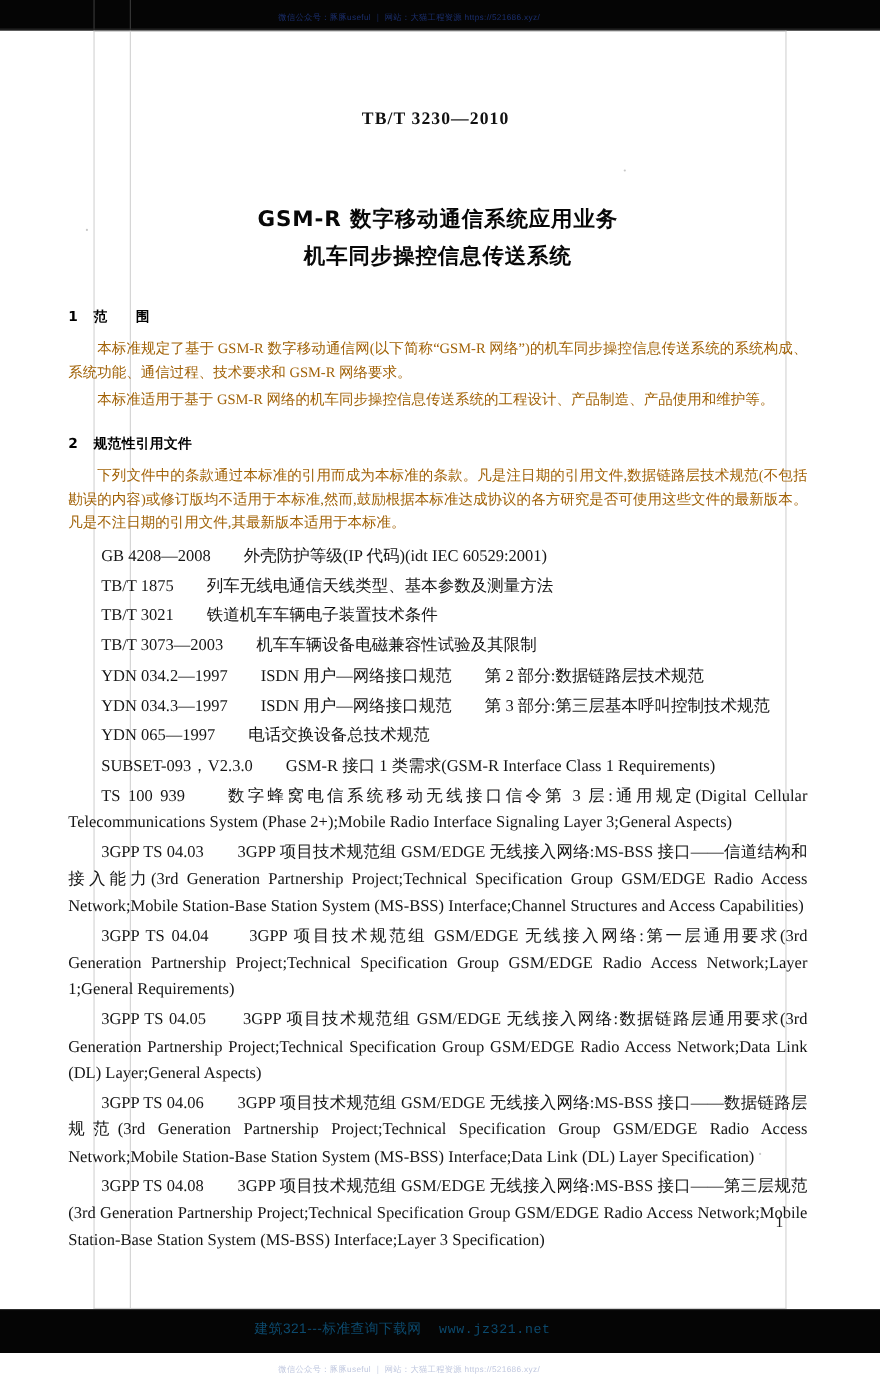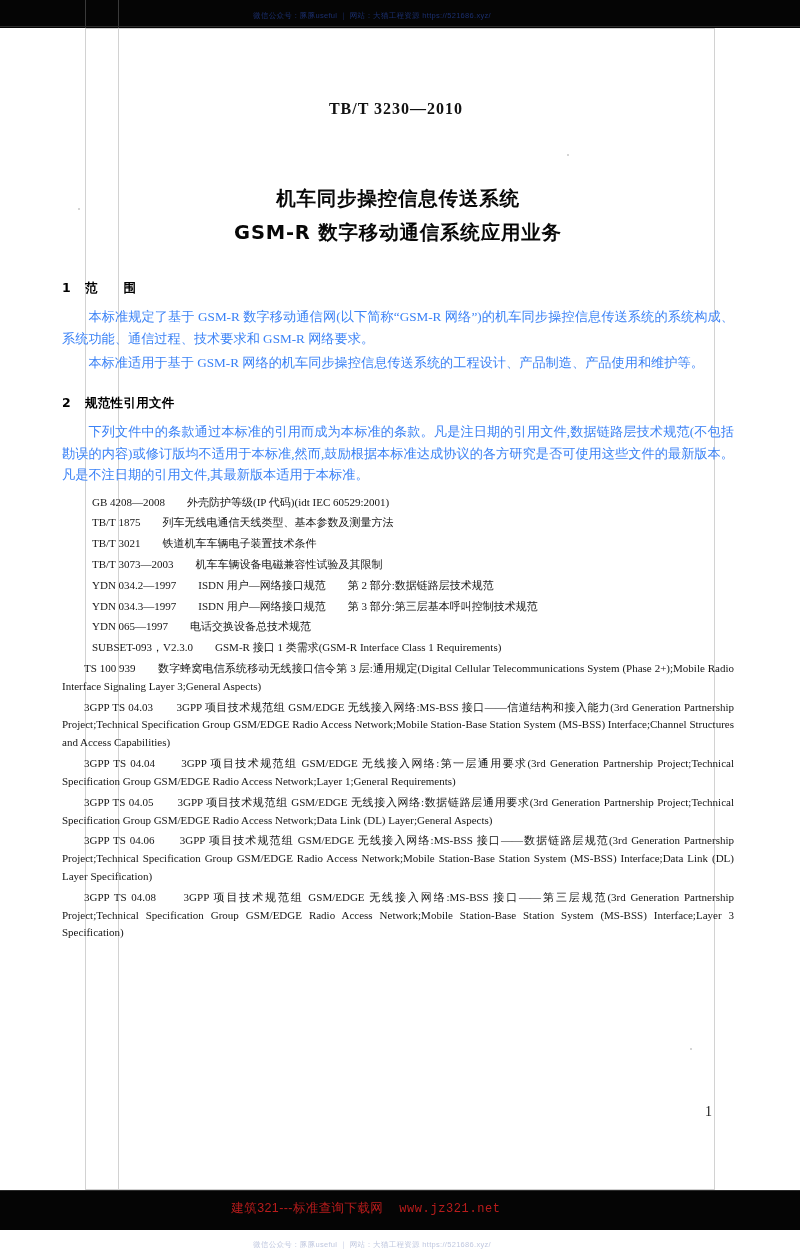--- a/index.html
+++ b/index.html
@@ -60,21 +60,21 @@
     top: 1240px;
     color: #aab4d4;
     opacity: .75;
   }
 
   .band-caption {
     position: absolute;
     left: 0; width: 732px;
     top: 1200px;
     text-align: center;
-    color: #b91c1c;
+    color: #0c4a6e;
     font-family: "Liberation Sans", "DejaVu Sans", sans-serif;
     font-size: 12.5px;
     letter-spacing: .4px;
     white-space: nowrap;
   }
   .band-caption .url {
     font-family: "Liberation Mono", "DejaVu Sans Mono", monospace;
     font-size: 12px;
     margin-left: 16px;
     letter-spacing: .6px;
@@ -143,30 +143,30 @@
   }
   .sec-heading .num { margin-right: 14px; }
 
   p.para {
     margin: 0 0 3px 0;
     font-size: 13.2px;
     line-height: 1.62;
     text-align: justify;
     text-justify: inter-ideograph;
     text-indent: 2em;
-    color: #3b82f6;
+    color: #a16207;
   }
 
   ul.reflist {
     list-style: none;
     margin: 8px 0 0 0;
     padding: 0;
   }
   ul.reflist li {
-    font-size: 11px;
+    font-size: 15px;
     line-height: 1.62;
     margin-bottom: 3px;
     color: #151515;
     text-align: justify;
     text-justify: inter-ideograph;
   }
   ul.reflist li.indent  { padding-left: 30px; text-indent: 0; }
   ul.reflist li.hanging { padding-left: 0; text-indent: 2em; }
 
   .page-number {
@@ -207,22 +207,22 @@
   <div class="speck" style="left:78px; top:180px;"></div>
   <div class="speck" style="left:567px; top:126px;"></div>
   <div class="speck" style="left:690px; top:1020px;"></div>
 </div>
 
 <div class="content">
 
   <div class="doc-header">TB/T 3230—2010</div>
 
   <div class="doc-title">
+    <span class="t-line">GSM-R 数字移动通信系统应用业务</span>
     <span class="t-line">机车同步操控信息传送系统</span>
-    <span class="t-line">GSM-R 数字移动通信系统应用业务</span>
   </div>
 
   <div class="sec-heading">
     <span class="num">1</span><span>范　　围</span>
   </div>
   <p class="para">本标准规定了基于 GSM-R 数字移动通信网(以下简称“GSM-R 网络”)的机车同步操控信息传送系统的系统构成、系统功能、通信过程、技术要求和 GSM-R 网络要求。</p>
   <p class="para">本标准适用于基于 GSM-R 网络的机车同步操控信息传送系统的工程设计、产品制造、产品使用和维护等。</p>
 
   <div class="sec-heading">
     <span class="num">2</span><span>规范性引用文件</span>

